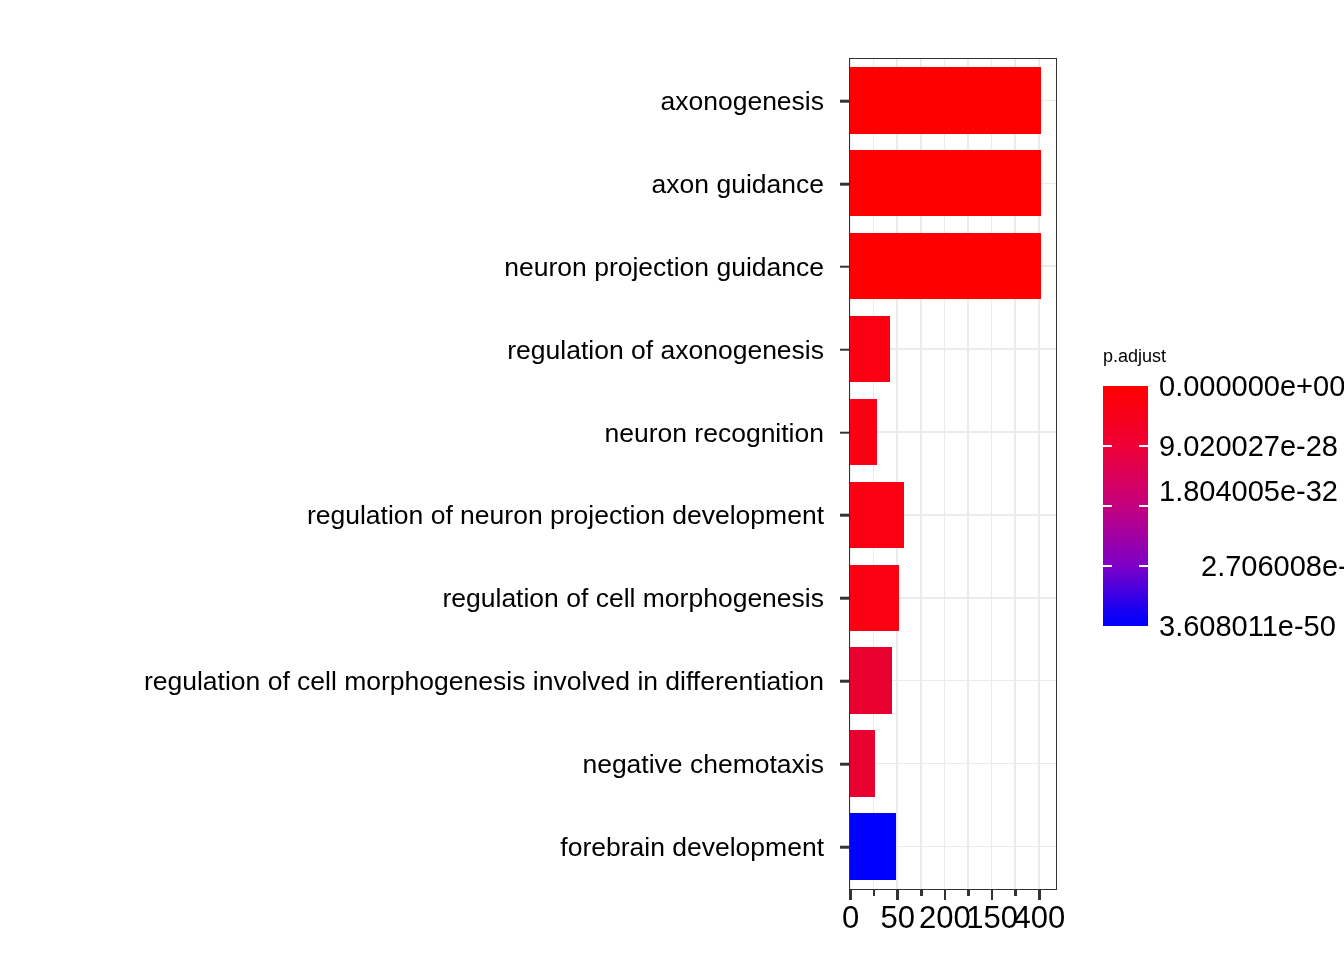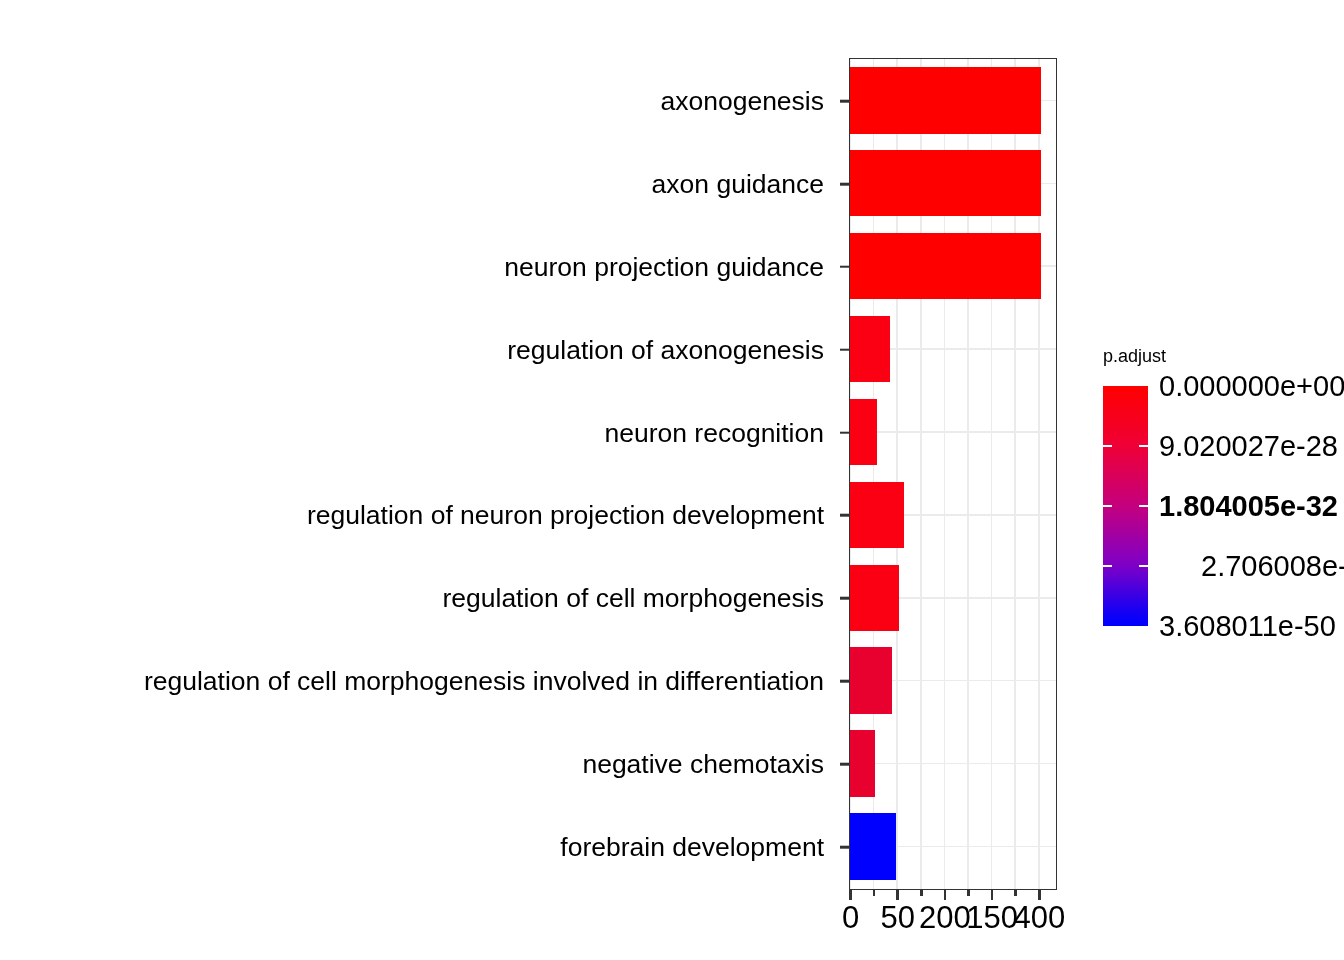--- a/index.html
+++ b/index.html
@@ -218,21 +218,21 @@
       <div class="xtick minor" style="left: 1014.46px;"></div>
     </div>
 
   <div id="legend">
     <div id="legend-title">p.adjust</div>
     <div id="legend-bar"></div>
   <div class="legend-key" style="top: 39px;">0.000000e+00</div>
       <div class="legend-key" style="top: 99px;">9.020027e-28</div>
       <div class="legend-tick left" style="top: 97.75px;"></div>
       <div class="legend-tick right" style="top: 97.75px;"></div>
-      <div class="legend-key" style="top: 159px; font-weight: bold;">1.804005e-32</div>
+      <div class="legend-key" style="top: 144px;">1.804005e-32</div>
       <div class="legend-tick left" style="top: 157.75px;"></div>
       <div class="legend-tick right" style="top: 157.75px;"></div>
       <div class="legend-key" style="top: 219px; margin-left: 42px;">2.706008e-32</div>
       <div class="legend-tick left" style="top: 217.75px;"></div>
       <div class="legend-tick right" style="top: 217.75px;"></div>
       <div class="legend-key" style="top: 279px;">3.608011e-50</div>
     </div>
 
 </div>
 

